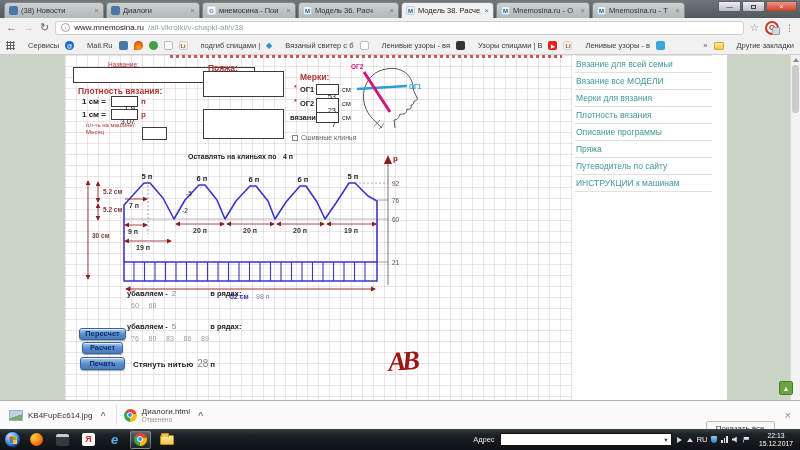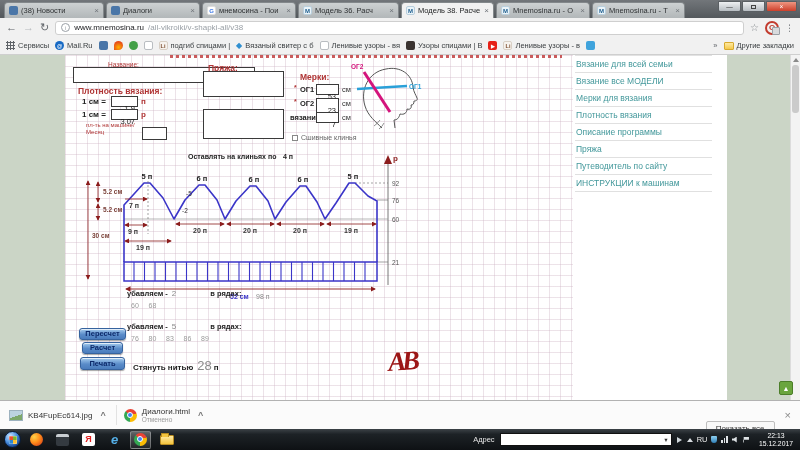--- a/index.html
+++ b/index.html
@@ -43,21 +43,21 @@
 .profile { width:14px; height:14px; border-radius:50%; border:2px solid #c23b2e; color:#c23b2e;
   font-size:8px; font-weight:bold; text-align:center; line-height:10px; position:relative; }
 .profile::after { content:''; position:absolute; right:-3px; bottom:-2px; width:6px; height:6px;
   background:#d8dadd; border:1px solid #9aa0a6; border-radius:1px; }
 .kebab { font-size:9px; color:#5f6368; }
 
 
 .bmbar { position:absolute; top:37px; left:0; width:800px; height:18px; background:#f1f1f1;
   border-bottom:1px solid #cfcfcf; display:flex; align-items:center; padding:0 6px; gap:6px;
   font-size:7.5px; color:#3c4043; }
-.bm { display:flex; align-items:center; gap:3px; white-space:nowrap; }
+.bm { display:flex; align-items:center; gap:13px; white-space:nowrap; }
 .bmi { width:9px; height:9px; border-radius:2px; flex:none; display:flex; align-items:center;
   justify-content:center; font-size:5.5px; font-weight:bold; }
 .grid-i { width:9px; height:9px; background-image:radial-gradient(#5f6368 1px, transparent 1.1px);
   background-size:3px 3px; }
 .i-mail { background:#1769c4; color:#fff; border-radius:50%; }
 .i-vk { background:#4a76a8; }
 .i-flame { background:radial-gradient(circle at 50% 70%, #ffb300, #e64a19 70%); border-radius:50% 50% 50% 0; }
 .i-green { background:#43a047; border-radius:50%; }
 .i-page { background:#fff; border:1px solid #b9bdc1; }
 .i-li { background:#f7f3ee; color:#7a4a2a; border:1px solid #d8cfc4; }
@@ -409,21 +409,21 @@
       <span class="blab" style="font-size:7.5px;margin-left:34px;">в рядах:</span>
     </div>
     <div class="drows" style="left:131px;top:280px;">76     80     83     86     89</div>
 
     <div class="btn3d" style="left:79px;top:273px;width:47px;height:12px;">Пересчет</div>
     <div class="btn3d" style="left:82px;top:287px;width:41px;height:12px;">Расчет</div>
     <div class="btn3d" style="left:80px;top:302px;width:45px;height:13px;line-height:11px;">Печать</div>
 
     <div class="dec" style="left:133px;top:303px;">
       <span class="blab">Стянуть нитью</span>
-      <span class="dval" style="font-size:13px;">28</span>
+      <span class="dval" style="font-size:10px;">28</span>
       <span class="blab" style="margin-left:2px;">п</span>
     </div>
 
     <div class="abs" style="left:388px;top:291px;font-size:27px;font-weight:bold;font-style:italic;color:#9c1616;font-family:'Liberation Serif',serif;letter-spacing:-4px;transform:rotate(-4deg);">АВ</div>
 
     <div class="sidebar">
       <div class="sl">Вязание для всей семьи</div>
       <div class="sl">Вязание все МОДЕЛИ</div>
       <div class="sl">Мерки для вязания</div>
       <div class="sl">Плотность вязания</div>

